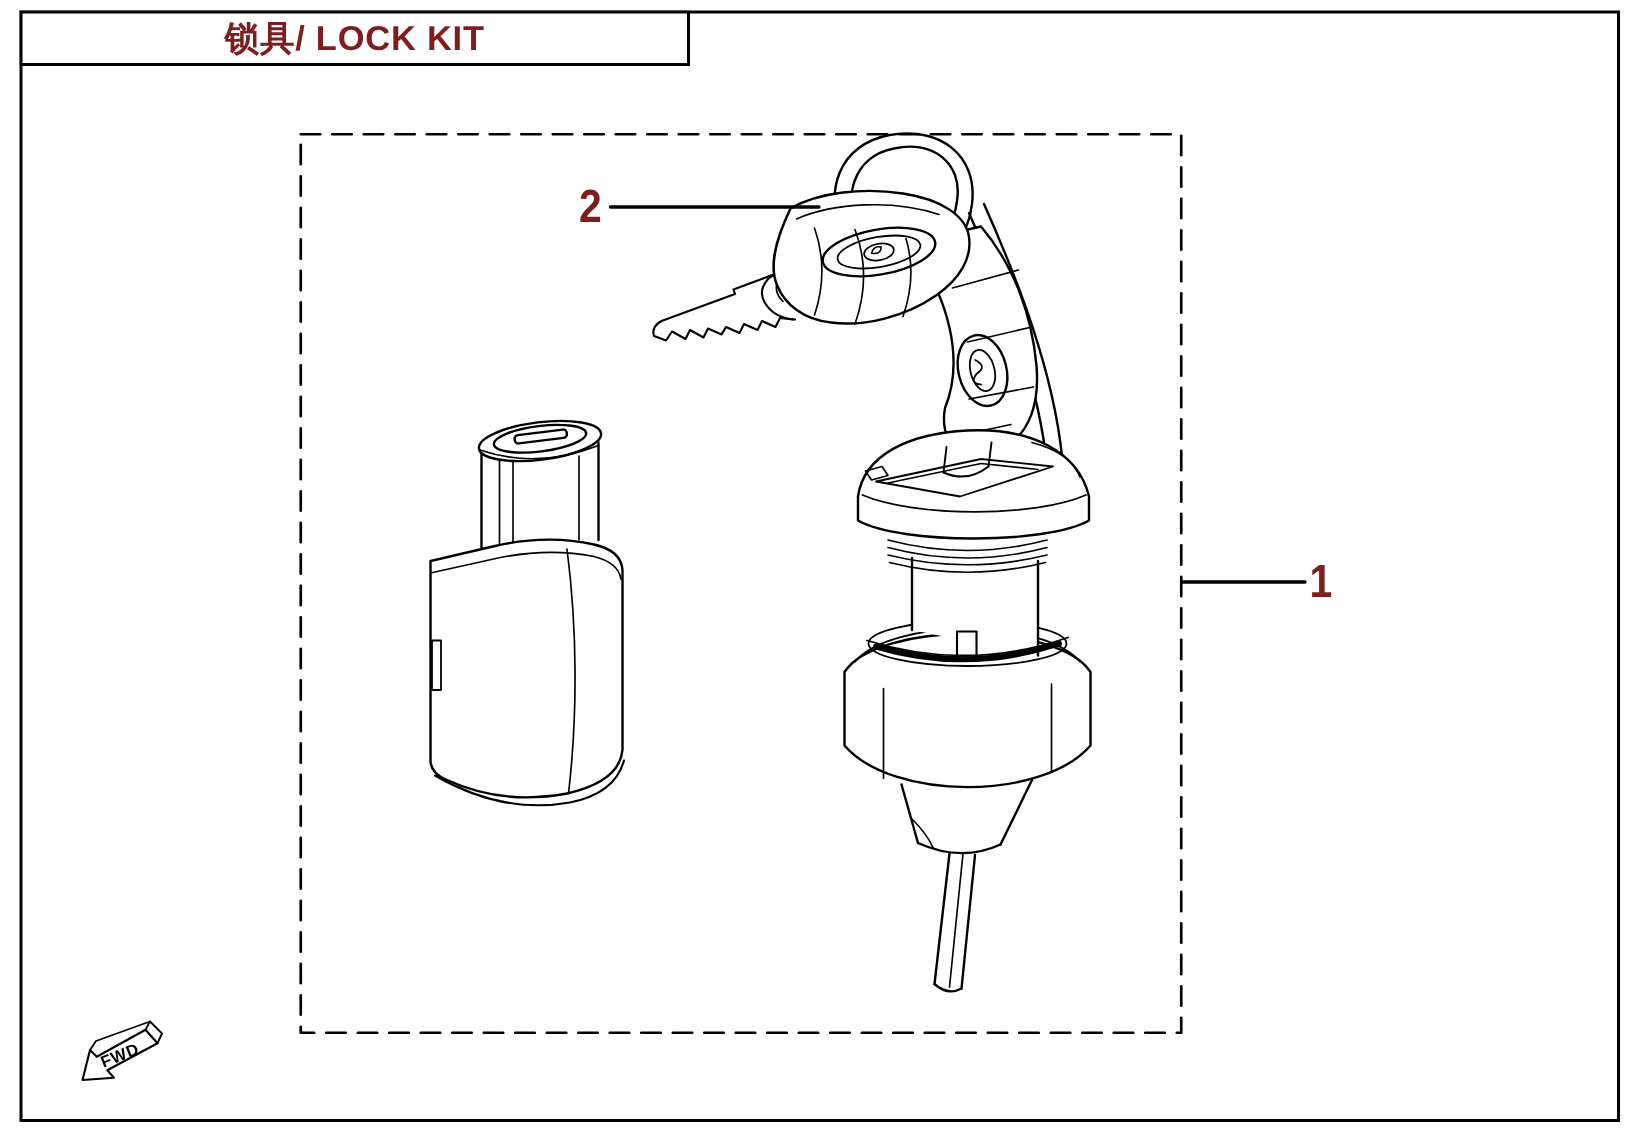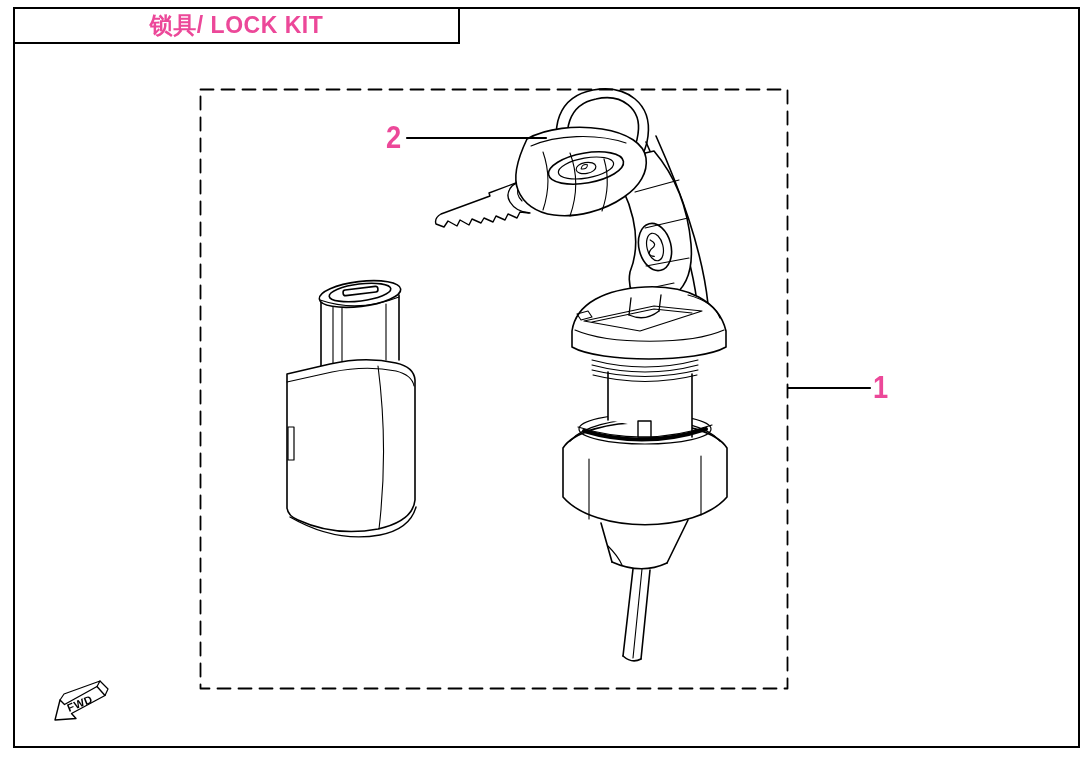--- a/index.html
+++ b/index.html
@@ -2,21 +2,21 @@
 <html><head>
 <meta charset="utf-8">
 <style>
   html, body { margin: 0; padding: 0; background: #ffffff; }
   .page {
     position: relative;
     width: 1090px;
     height: 760px;
     background: #ffffff;
     font-family: "Liberation Sans", "DejaVu Sans", sans-serif;
-    color: #ec4899;
+    color: #7f1d1d;
     overflow: hidden;
   }
   .page-border {
     position: absolute;
     left: 13px; top: 7px;
     width: 1063px; height: 737px;
     border: 2px solid #000;
   }
   .title-box {
     position: absolute;

